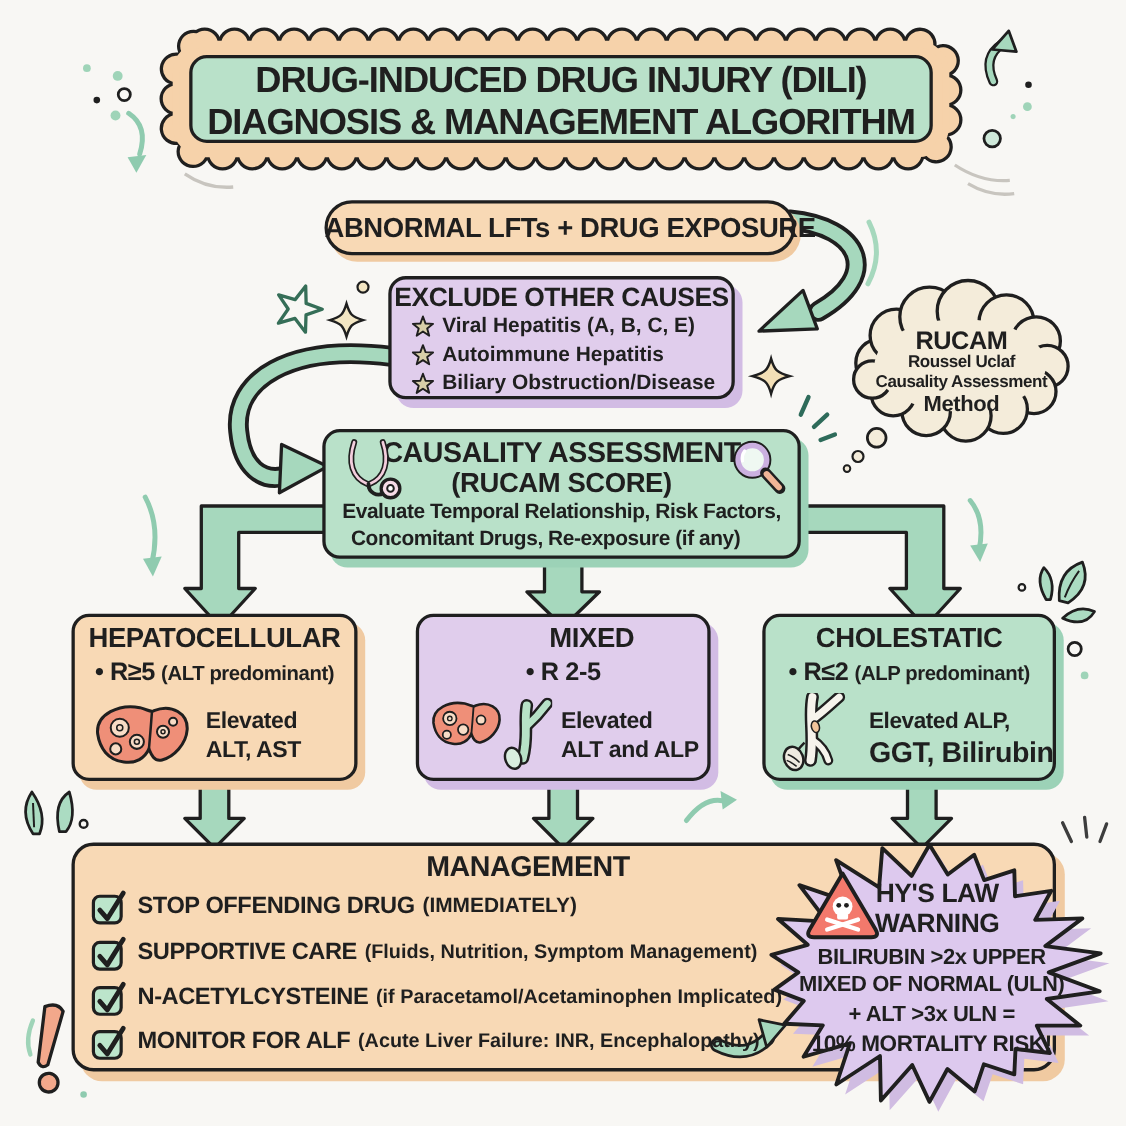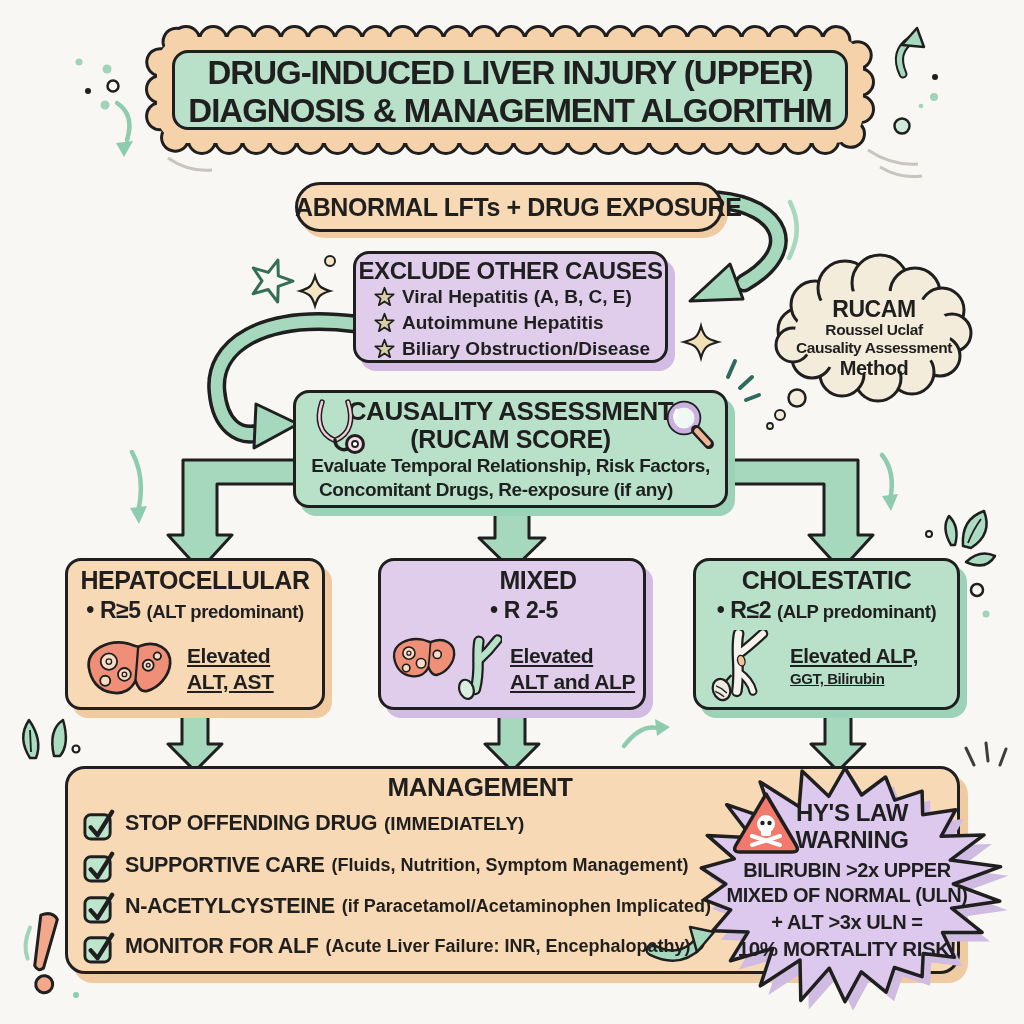--- a/index.html
+++ b/index.html
@@ -4,21 +4,21 @@
 <style>
   html,body{margin:0;padding:0;background:#e8e6e2;}
   .stage{position:relative;width:1024px;height:1024px;background:#f8f7f4;overflow:hidden;
          font-family:"Liberation Sans",sans-serif;color:#1f1f1f;}
   .layer{position:absolute;left:0;top:0;width:1024px;height:1024px;pointer-events:none;}
   #base-layer{z-index:1}
   #over-layer{z-index:3}
   .box{position:absolute;border:3.5px solid #1f1f1f;border-radius:18px;z-index:2;box-sizing:border-box;}
   .t{position:absolute;font-weight:700;color:#1f1f1f;text-align:center;letter-spacing:-0.4px;
      line-height:1.06;white-space:nowrap;z-index:4;}
-  .t.left{text-align:left;text-decoration:underline;}
+  .t.left{text-align:left;}
   .row{position:absolute;display:flex;align-items:center;z-index:4;white-space:nowrap;}
   .detail{font-weight:700;}
 </style>
 </head>
 <body>
 
 <div class="stage">
 
   <svg id="base-layer" class="layer" viewBox="0 0 1024 1024">
 
@@ -176,21 +176,21 @@
       <path d="M 766 794 L 796 845 Q 800 852 792 852 L 740 852 Q 732 852 736 845 Z" fill="#f3796c" stroke="#1f1f1f" stroke-width="3.5" stroke-linejoin="round"></path>
       <circle cx="766" cy="824" r="9" fill="#ffffff"></circle>
       <rect x="761" y="830" width="10" height="6" rx="2" fill="#ffffff"></rect>
       <circle cx="762.5" cy="823" r="2.2" fill="#1f1f1f"></circle>
         <circle cx="769.5" cy="823" r="2.2" fill="#1f1f1f"></circle>
       <line x1="752" y1="845" x2="780" y2="836" stroke="#ffffff" stroke-width="4" stroke-linecap="round"></line>
       <line x1="752" y1="836" x2="780" y2="845" stroke="#ffffff" stroke-width="4" stroke-linecap="round"></line>
     </g>
   </svg>
 
-  <div class="t" style="left:175px;top:56px;width:670px;font-size:33px;letter-spacing:-1px;">DRUG-INDUCED LIVER INJURY (UPPER)</div>
+  <div class="t" style="left:175px;top:56px;width:670px;font-size:33px;letter-spacing:-1px;">DRUG-INDUCED DRUG INJURY (DILI)</div>
   <div class="t" style="left:175px;top:94px;width:670px;font-size:33px;letter-spacing:-1px;">DIAGNOSIS &amp; MANAGEMENT ALGORITHM</div>
 
   <div class="t" style="left:295px;top:194px;width:428px;font-size:25px;">ABNORMAL LFTs + DRUG EXPOSURE</div>
 
   <div class="t" style="left:353px;top:258px;width:315px;font-size:24px;">EXCLUDE OTHER CAUSES</div>
   <div class="row" style="left:374px;top:285px;gap:7px;">
     <svg width="21" height="23" viewBox="0 0 24 26">
         <polygon class="star-poly" fill="#d8cfa8" stroke="#1f1f1f" stroke-width="2" stroke-linejoin="round" points="12.0,3.0 14.7,10.3 22.5,10.6 16.4,15.4 18.5,22.9 12.0,18.6 5.5,22.9 7.6,15.4 1.5,10.6 9.3,10.3"></polygon>
       </svg>
     <span style="font-size:19px;font-weight:700;">Viral Hepatitis (A, B, C, E)</span>
@@ -251,21 +251,21 @@
       <circle cx="45" cy="42" r="2.5" fill="none" stroke="#1f1f1f" stroke-width="1.5"></circle>
     <circle cx="24" cy="49" r="5.5" fill="#f8dcc6" stroke="#1f1f1f" stroke-width="2"></circle>
     <circle cx="71" cy="32" r="6" fill="#f8dcc6" stroke="#1f1f1f" stroke-width="2"></circle>
       <circle cx="71" cy="32" r="2" fill="none" stroke="#1f1f1f" stroke-width="1.5"></circle>
     <circle cx="81" cy="22" r="4" fill="#f8dcc6" stroke="#1f1f1f" stroke-width="2"></circle>
   </svg>
   <div class="t left" style="left:187px;top:645px;width:130px;font-size:21px;">Elevated</div>
   <div class="t left" style="left:187px;top:671px;width:130px;font-size:21px;">ALT, AST</div>
 
   <div class="t" style="left:378px;top:567px;width:320px;font-size:25px;">MIXED</div>
-  <div class="t" style="left:378px;top:598px;width:268px;font-size:22px;padding-left:12px;">
+  <div class="t" style="left:378px;top:598px;width:268px;font-size:22px;">
     <span style="font-size:23px;">• R 2-5</span>
     <span class="detail" style="font-size:18.5px;"></span>
   </div>
   <svg class="row" style="left:390px;top:634px;" width="112" height="68" viewBox="0 0 126 76">
     <g transform="scale(0.76)">
       <path d="M6,34 C4,14 28,4 48,8 C56,10 59,13 62,11 C80,4 96,14 95,30 C94,44 82,57 70,60 C62,62 59,54 57,49 C53,58 44,64 32,62 C16,60 8,48 6,34 Z" fill="#ef8f78" stroke="#1f1f1f" stroke-width="3.5"></path>
       <path d="M60,12 C59,26 58,38 57,49" fill="none" stroke="#1f1f1f" stroke-width="2.5"></path>
       <circle cx="28" cy="28" r="9" fill="#f8dcc6" stroke="#1f1f1f" stroke-width="2.4"></circle>
         <circle cx="28" cy="28" r="3" fill="none" stroke="#1f1f1f" stroke-width="1.8"></circle>
       <circle cx="46" cy="43" r="7" fill="#f8dcc6" stroke="#1f1f1f" stroke-width="2.4"></circle>
@@ -294,21 +294,21 @@
     <path d="M 33 46 C 42 52 48 60 50 68" fill="none" stroke="#1f1f1f" stroke-width="10" stroke-linecap="round"></path>
     <path d="M 34 4 C 30 24 36 42 32 68" fill="none" stroke="#f6f3ec" stroke-width="8" stroke-linecap="round"></path>
     <path d="M 35 26 C 46 18 54 10 61 4" fill="none" stroke="#f6f3ec" stroke-width="7" stroke-linecap="round"></path>
     <path d="M 33 46 C 42 52 48 60 50 68" fill="none" stroke="#f6f3ec" stroke-width="5.5" stroke-linecap="round"></path>
     <ellipse cx="37" cy="34" rx="4" ry="6" transform="rotate(-15 37 34)" fill="#f0c39a" stroke="#1f1f1f" stroke-width="1.5"></ellipse>
     <path d="M 26 50 C 22 54 19 57 18 60" fill="none" stroke="#1f1f1f" stroke-width="2.5"></path>
     <ellipse cx="15" cy="66" rx="9.5" ry="12" transform="rotate(-20 15 66)" fill="#efeae0" stroke="#1f1f1f" stroke-width="2.5"></ellipse>
     <path d="M 9 62 Q 15 64 21 70 M 8 68 Q 13 70 18 74" fill="none" stroke="#1f1f1f" stroke-width="1.5"></path>
   </svg>
   <div class="t left" style="left:790px;top:645px;width:160px;font-size:20.5px;">Elevated ALP,</div>
-  <div class="t left" style="left:790px;top:671px;width:160px;font-size:15px;">GGT, Bilirubin</div>
+  <div class="t left" style="left:790px;top:671px;width:160px;font-size:26px;">GGT, Bilirubin</div>
 
   <div class="t" style="left:65px;top:774px;width:830px;font-size:26px;">MANAGEMENT</div>
 
   <div class="row" style="left:82px;top:806px;gap:10px;">
     <svg width="33" height="35" viewBox="0 0 34 36">
       <rect x="3" y="9" width="26" height="25" rx="6" fill="#bce5cb" stroke="#1f1f1f" stroke-width="3"></rect>
       <path d="M 9 22 L 16 30 L 31 6" fill="none" stroke="#1f1f1f" stroke-width="4.5" stroke-linecap="round" stroke-linejoin="round"></path>
     </svg>
     <span style="font-size:21.5px;font-weight:700;letter-spacing:-0.4px;">STOP OFFENDING DRUG</span>
     <span class="detail" style="font-size:19px;margin-left:-3px;">(IMMEDIATELY)</span>

